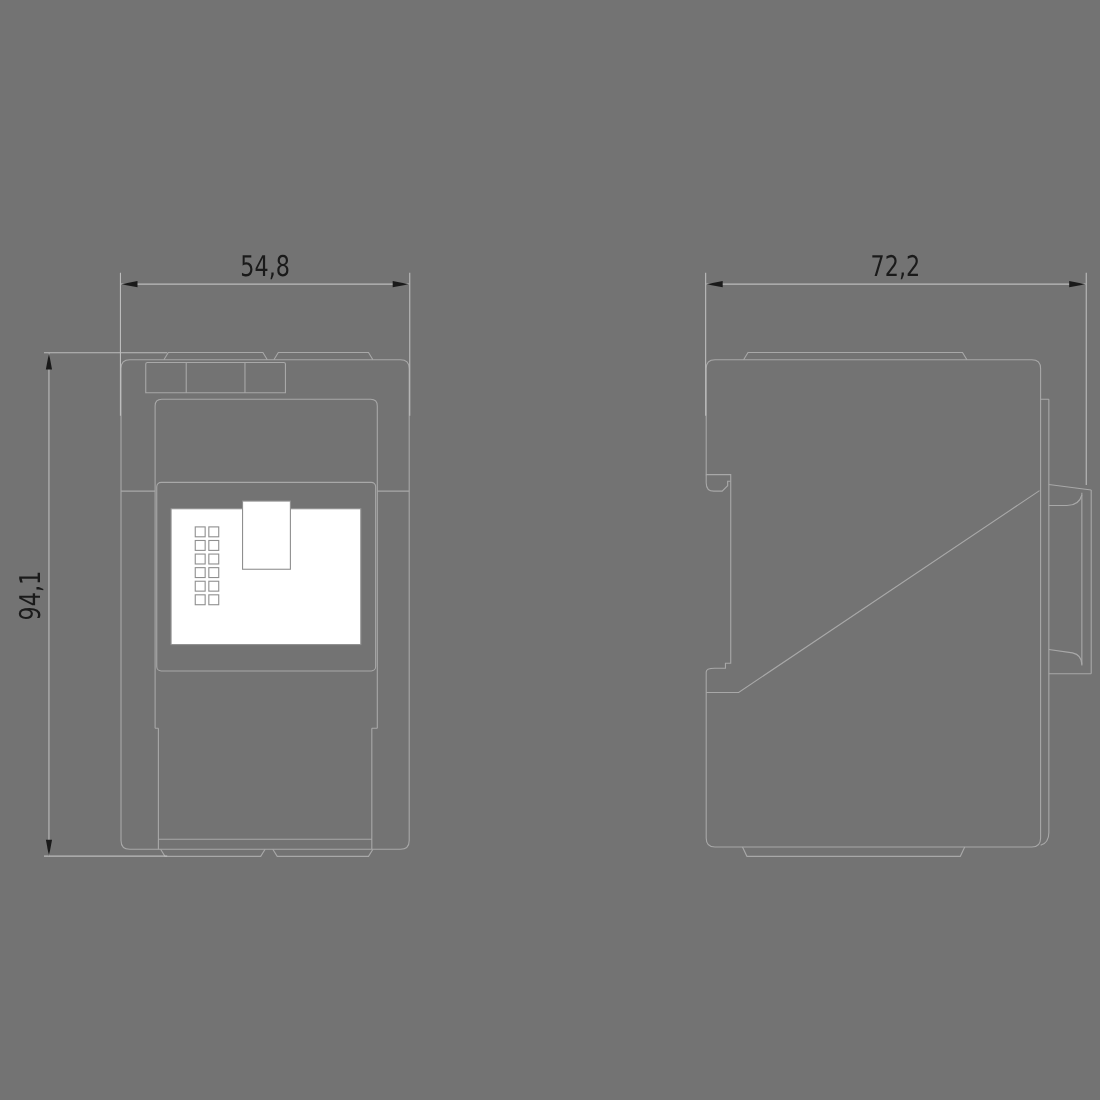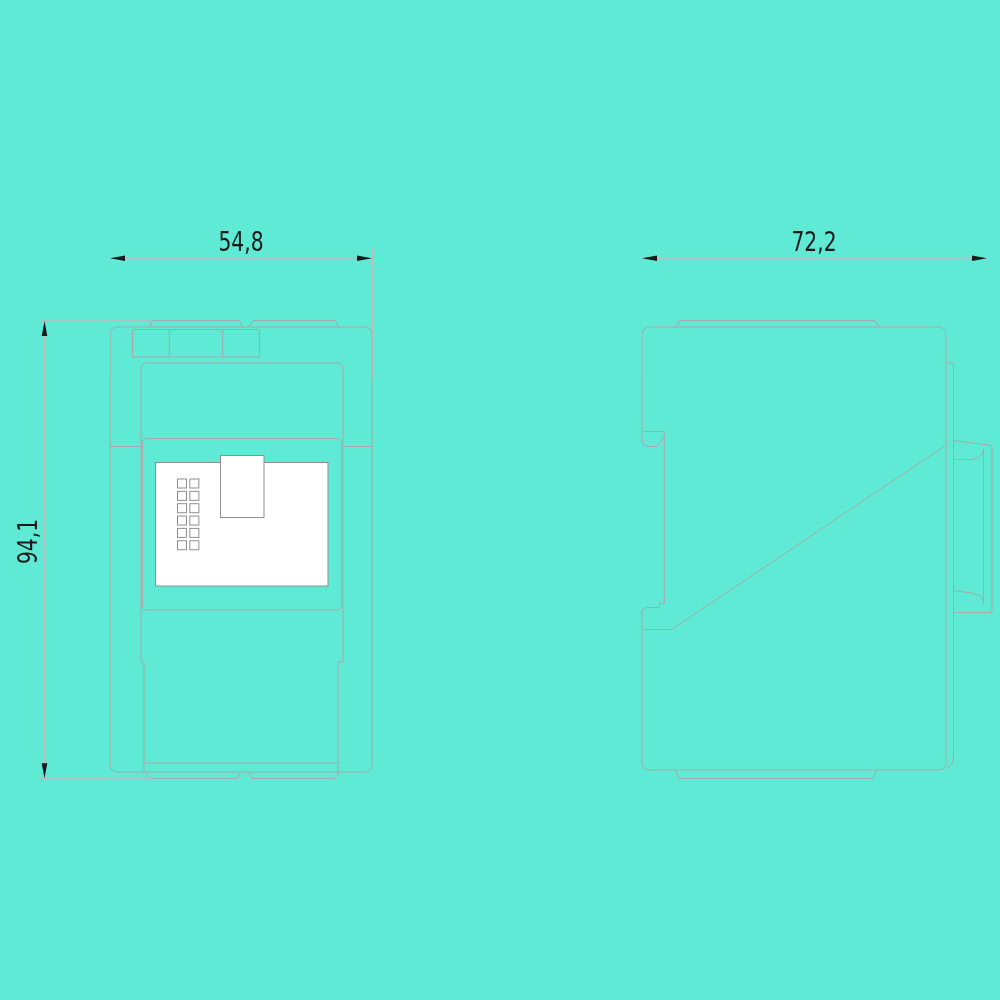--- a/index.html
+++ b/index.html
@@ -1,16 +1,16 @@
 <!DOCTYPE html>
 <html><head>
 <meta charset="utf-8">
 <style>
   html,body{margin:0;padding:0;background:#ffffff;}
-  .canvas{position:relative;width:1000px;height:1000px;background:#5eead4;overflow:hidden;}
+  .canvas{position:relative;width:1000px;height:1000px;background:#737373;overflow:hidden;}
   svg{position:absolute;left:0;top:0;}
   .partline{stroke:#a8a8a8;stroke-width:1;fill:none;}
   .partline-dark{stroke:#8f8f8f;stroke-width:1;fill:#ffffff;}
   .dimline{stroke:#bcbcbc;stroke-width:1;fill:none;}
   .dimarrow{fill:#1a1a1a;stroke:none;}
   .dimtext{font-family:"DejaVu Sans",sans-serif;font-size:26px;fill:#1a1a1a;}
 </style>
 </head>
 <body>
 

